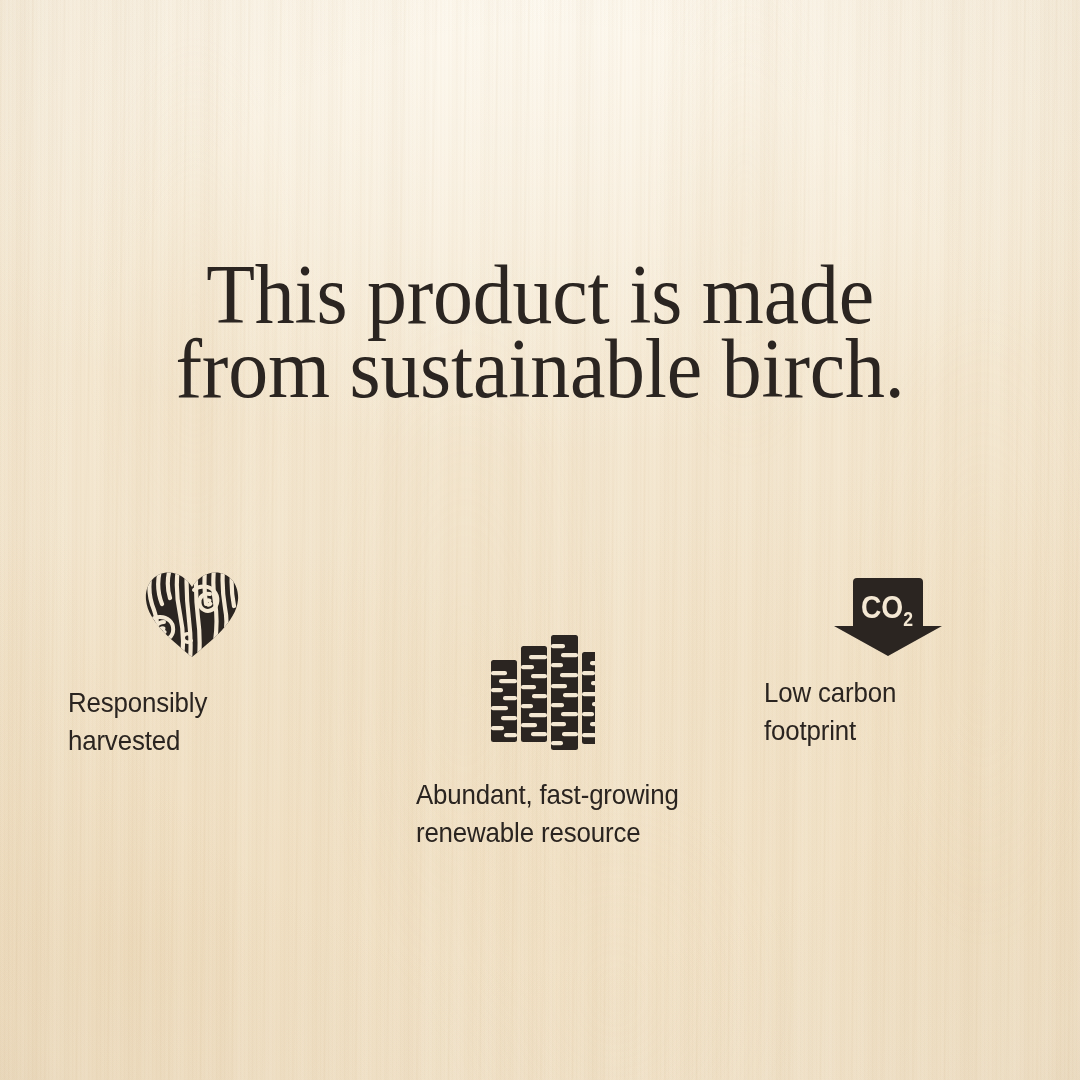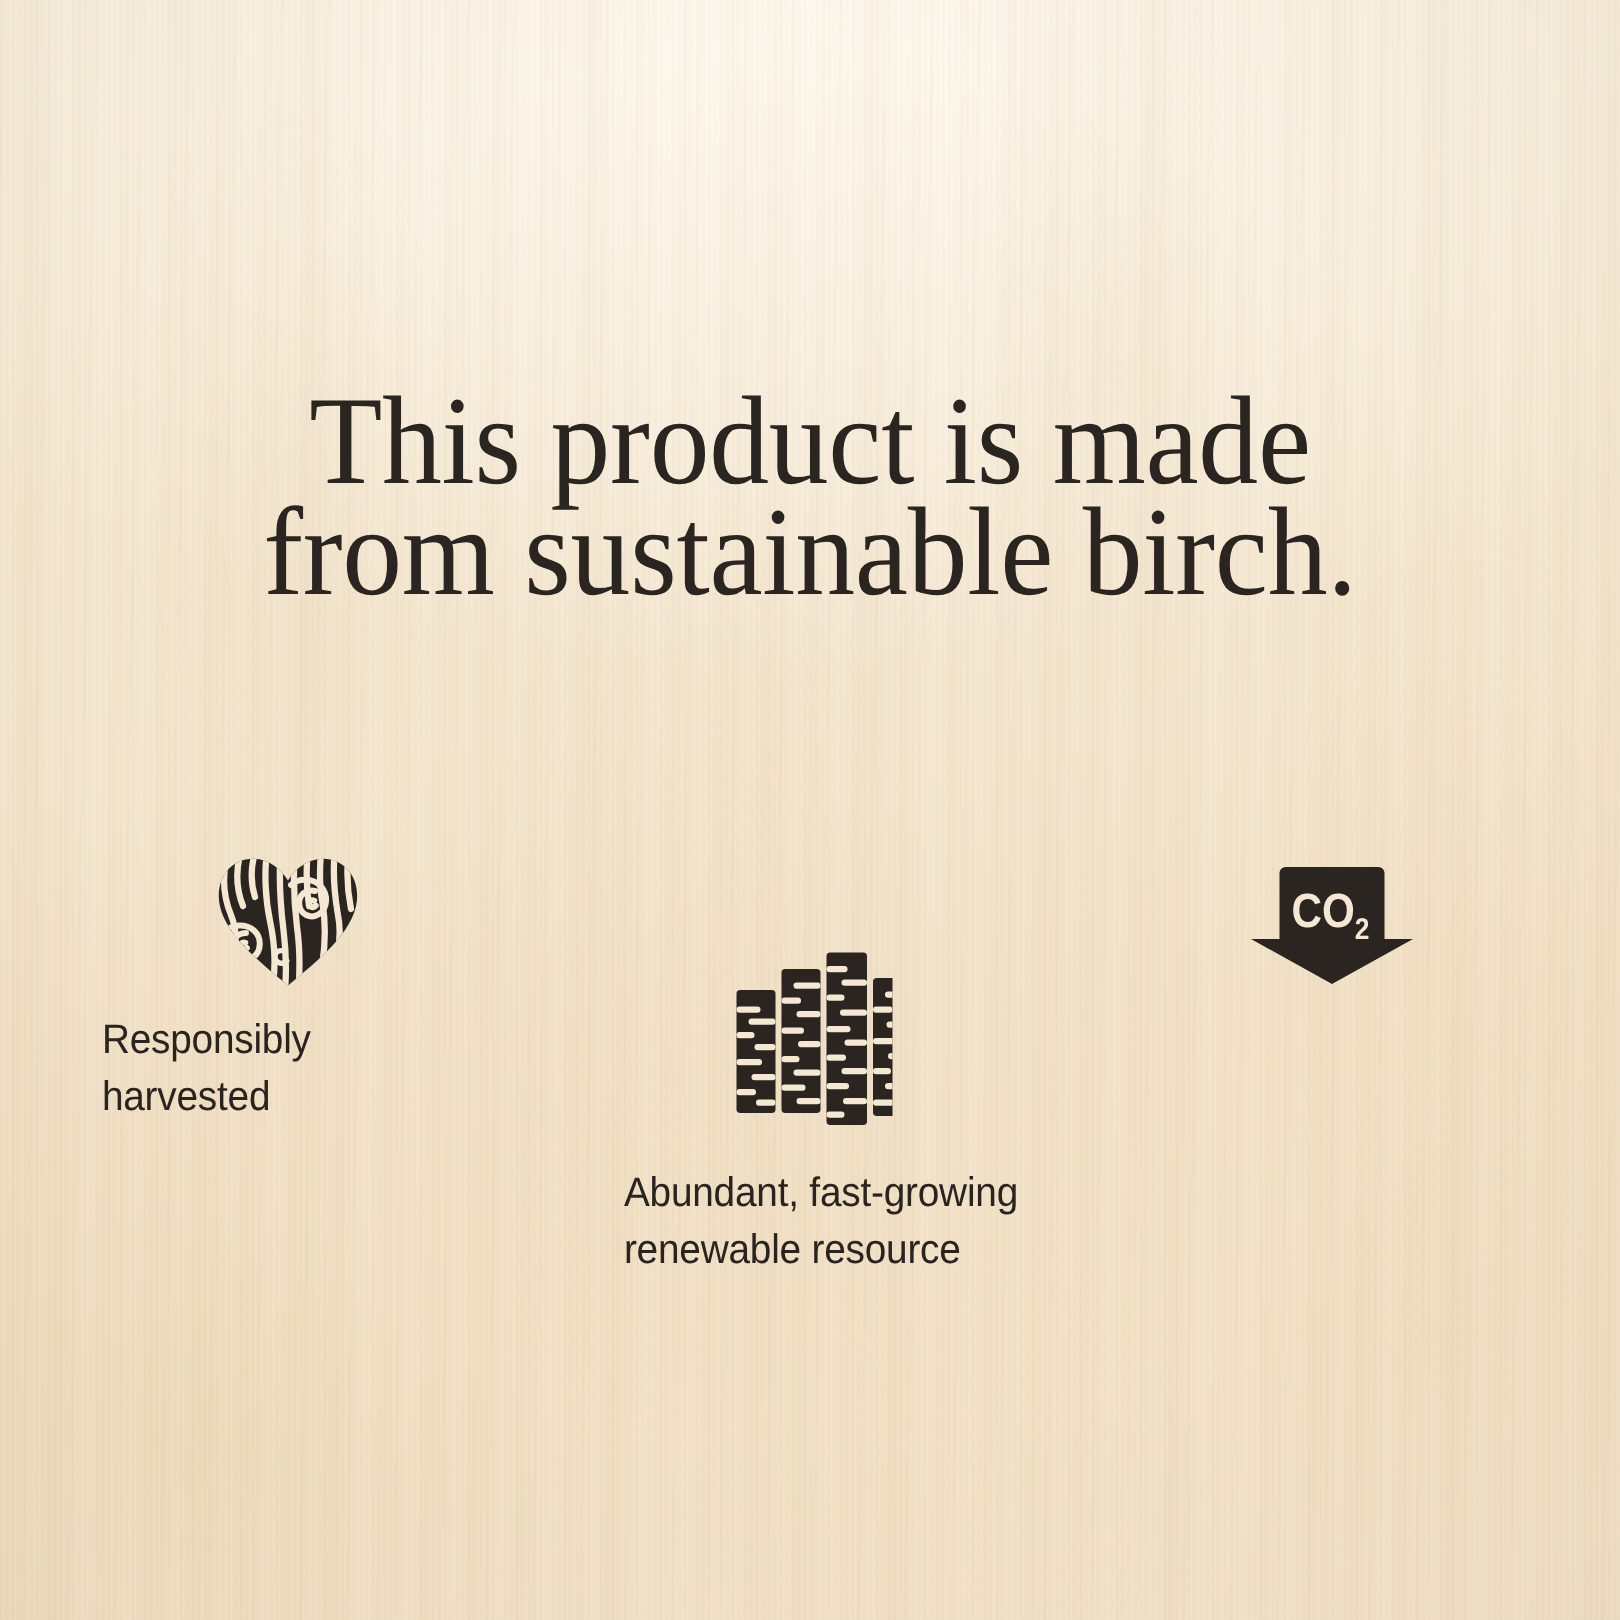--- a/index.html
+++ b/index.html
@@ -136,21 +136,21 @@
     letter-spacing: -0.15px;
     transform: scaleX(0.94);
     white-space: nowrap;
   }
   .feature .caption .cap-line { display: block; }
 
   #feat-harvested { left: 60px;  top: 18px; width: 264px; }
   #feat-renewable { left: 408px; top: 92px; width: 264px; }
   #feat-carbon    { left: 756px; top: 18px; width: 264px; }
 
-  #feat-harvested .cap-block { margin-top: 16px; }
+  #feat-harvested .cap-block { margin-top: 26px; }
   #feat-carbon    .cap-block { margin-top: 16px; }
   #feat-renewable .cap-block { margin-top: 26px; }
 
   #feat-renewable .icon-wrap { height: 118px; }
 
   svg { display: block; }
 </style>
 </head>
 <body>
 
@@ -295,16 +295,22 @@
 
     <div class="feature" id="feat-carbon">
       <div class="icon-wrap">
         <svg width="112" height="82" viewBox="0 0 112 82" aria-label="CO2 downward arrow">
           <path d="M25 2 H87 A4 4 0 0 1 91 6 V50 H110 L56 80 L2 50 H21 V6 A4 4 0 0 1 25 2 Z" fill="#2b2521"></path>
           <text x="55" y="42" fill="#f4e8d3" font-family="'Liberation Sans', sans-serif" font-size="32" font-weight="bold" text-anchor="middle" transform="scale(0.88 1) translate(7.5 0)">
             <tspan>CO</tspan><tspan dy="8" font-size="20">2</tspan>
           </text>
         </svg>
       </div>
+      <div class="cap-block">
+        <div class="caption">
+          <span class="cap-line">Low carbon</span>
+          <span class="cap-line">footprint</span>
+        </div>
+      </div>
     </div>
 
   </div>
 </div>
 
 </body></html>

